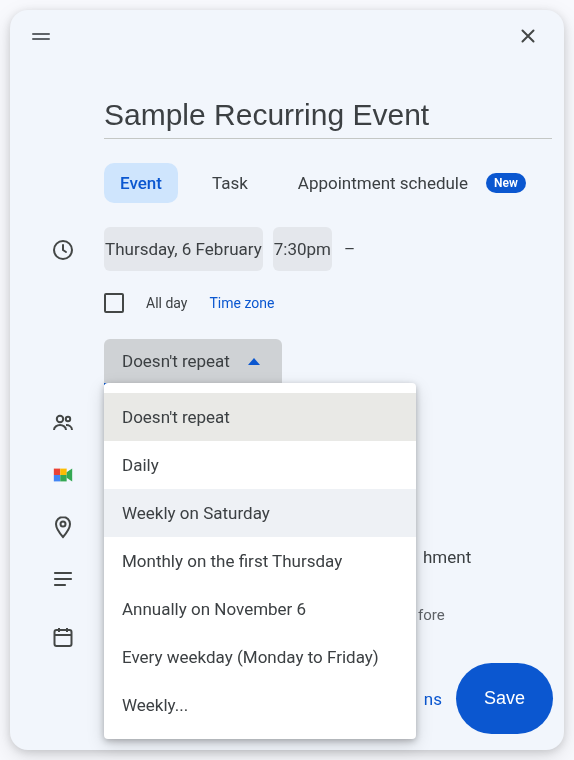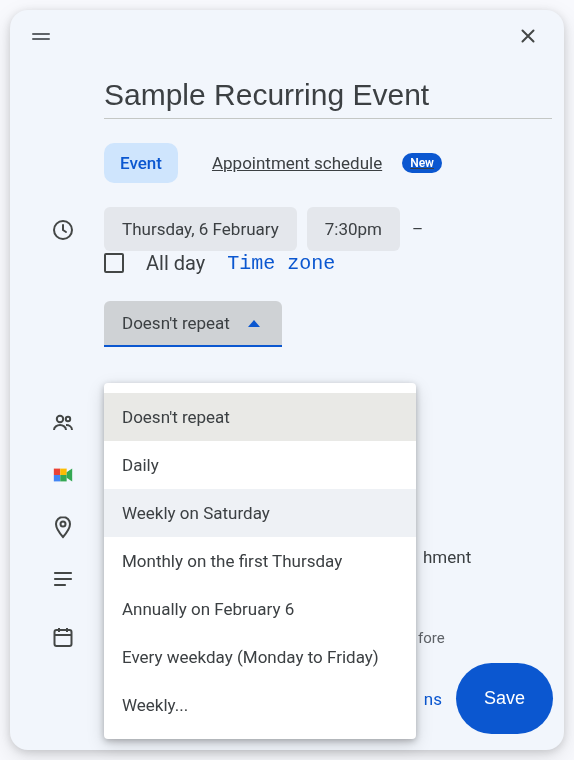--- a/index.html
+++ b/index.html
@@ -44,20 +44,21 @@
     width: 448px;
   }
   .title-input {
     font-size: 30px;
     color:#3c4043;
     border:none; outline:none;
     background:transparent;
     width:100%;
     padding: 0 0 6px 0;
     border-bottom:1px solid #c4c7c5;
+    margin-top:20px;
   }
   .tabs {
     display:flex; align-items:center; gap:18px;
     margin: 24px 0 0 94px;
     font-size: 17px;
   }
   .tab {
     padding: 10px 16px;
     color:#3c4043;
     border-radius: 10px;
@@ -68,58 +69,59 @@
     color:#0b57d0;
     font-weight:500;
   }
   .new-badge {
     background:#0b57d0;
     color:#fff;
     font-size:12px;
     font-weight:600;
     padding:3px 8px;
     border-radius: 10px;
-    margin-left:8px;
+    margin-left:0;
   }
   .row {
     position:relative;
     margin-top: 24px;
     padding-left: 94px;
   }
   .side-icon {
     position:absolute;
     left: 40px;
     top: 10px;
     width:26px; height:26px;
     color:#444746;
     display:flex; align-items:center; justify-content:center;
   }
   .chips { display:flex; gap:10px; align-items:center; }
   .chip {
     background:#e4e7ec;
     color:#3c4043;
-    padding: 12px 18px;
+    padding: 12px 1px;
     border-radius: 6px;
     font-size:17px;
     cursor:pointer;
   }
   .time-sep { color:#3c4043; font-size:17px; padding:0 2px; }
   .allday-row {
     display:flex; align-items:center; gap:22px;
+    margin-top: 22px;
     padding-left: 94px;
-    font-size:20px;
+    font-size:14px;
     color:#3c4043;
   }
   .checkbox {
     width:20px; height:20px;
     border:2px solid #444746;
     border-radius:2px;
     cursor:pointer;
   }
-  .link-blue { color:#0b57d0; cursor:pointer;font-family:Liberation Mono, monospace; }
+  .link-blue { color:#0b57d0; cursor:pointer; }
   .repeat-row {
     margin-top: 26px;
     padding-left: 94px;
   }
   .repeat-btn {
     display:inline-flex; align-items:center; gap:18px;
     background:#cfd2d5;
     color:#3c4043;
     padding: 12px 22px 12px 18px;
     border-radius: 6px 6px 0 0;
@@ -195,21 +197,22 @@
       </svg>
     </div>
   </div>
 
   <div class="title-row">
     <input class="title-input" type="text" value="Sample Recurring Event" style="">
   </div>
 
   <div class="tabs">
     <div class="tab active">Event</div>
-    <div class="tab" style="display:flex;align-items:center;gap:12px;text-decoration:underline;">
+    <div class="tab">Task</div>
+    <div class="tab" style="display:flex;align-items:center;gap:18px;">
       <span>Appointment schedule</span>
       <span class="new-badge">New</span>
     </div>
   </div>
 
   <div class="row">
     <div class="side-icon">
       <svg width="24" height="24" viewBox="0 0 24 24">
           <circle cx="12" cy="12" r="9" fill="none" stroke="#444746" stroke-width="2"></circle>
           <path d="M12 7v5l3 2" stroke="#444746" stroke-width="2" fill="none" stroke-linecap="round"></path>
@@ -266,28 +269,28 @@
   </div>
   <div class="icon-row" style="top:614px;">
     <svg width="24" height="24" viewBox="0 0 24 24">
         <rect x="3.5" y="5" width="17" height="16" rx="2" fill="none" stroke="#444746" stroke-width="2"></rect>
         <path d="M3.5 10h17" stroke="#444746" stroke-width="2"></path>
         <path d="M8 3v4M16 3v4" stroke="#444746" stroke-width="2"></path>
       </svg>
   </div>
 
   <span class="ghost-text" style="left:413px; top:537px;">hment</span>
-  <span class="ghost-text" style="left:408px; top:619px; color:#5f6368; font-size:15px;">fore</span>
+  <span class="ghost-text" style="left:408px; top:596px; color:#5f6368; font-size:15px;">fore</span>
 
   <div class="dropdown">
     <div class="dropdown-item selected">Doesn't repeat</div>
     <div class="dropdown-item">Daily</div>
     <div class="dropdown-item hover">Weekly on Saturday</div>
     <div class="dropdown-item">Monthly on the first Thursday</div>
-    <div class="dropdown-item">Annually on February 6</div>
+    <div class="dropdown-item">Annually on November 6</div>
     <div class="dropdown-item">Every weekday (Monday to Friday)</div>
     <div class="dropdown-item">Weekly...</div>
   </div>
 
   <div class="footer">
     <span class="more-link">ns</span>
     <button class="save-btn">Save</button>
   </div>
 
 </div>

